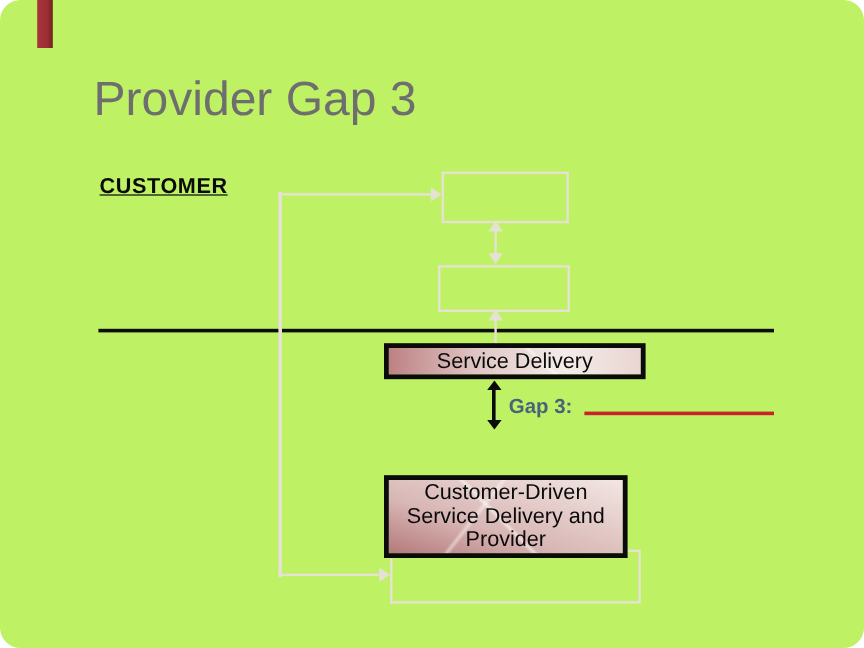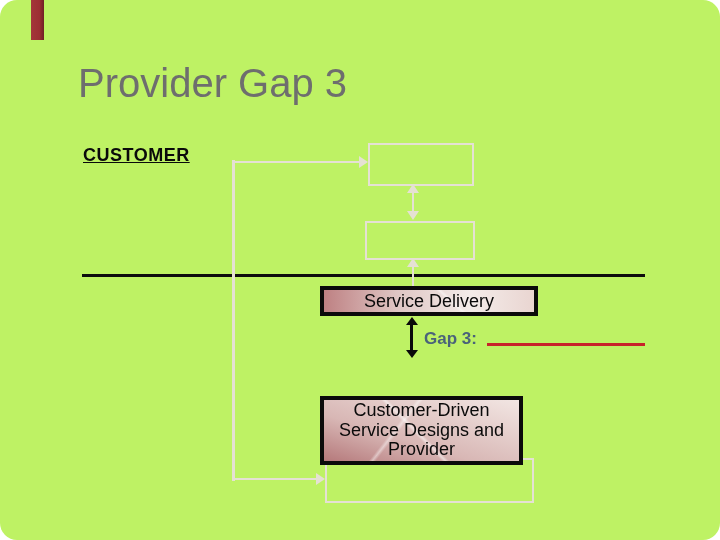--- a/index.html
+++ b/index.html
@@ -111,21 +111,21 @@
   <div class="abs tan-line" id="fba-shaft"></div>
   <div class="abs tan-head tan-up" id="fba-up"></div>
 
   <div class="abs hard-box" id="box-service">
     <span>Service Delivery</span>
   </div>
 
   <div class="abs hard-box" id="box-standards">
     <span>
       <span>Customer-Driven</span><br>
-      <span>Service Designs and</span><br>
+      <span>Service Delivery and</span><br>
       <span>Provider</span>
     </span>
   </div>
 
   <div class="abs blk" id="ga-shaft"></div>
   <div class="abs blk-head" id="ga-up"></div>
   <div class="abs blk-head" id="ga-down"></div>
 
   <div class="abs" id="gap-label">Gap 3:</div>
   <div class="abs" id="red-line"></div>

